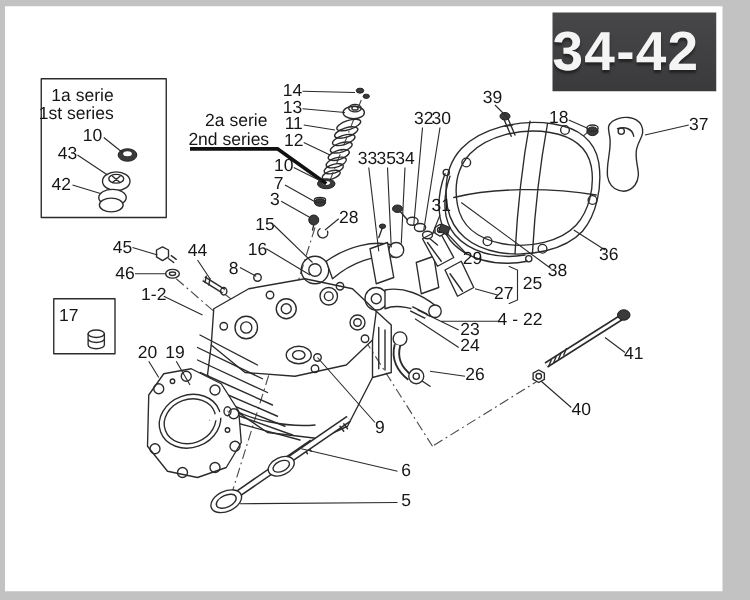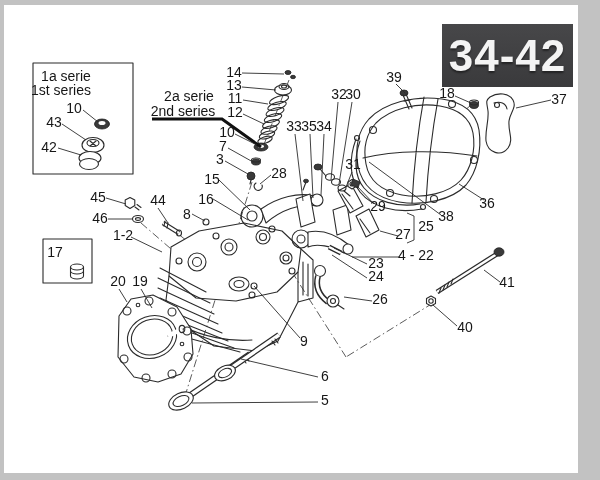--- a/index.html
+++ b/index.html
@@ -1,20 +1,20 @@
 <!DOCTYPE html>
 <html><head>
 <meta charset="utf-8">
 <style>
   html,body{margin:0;padding:0}
   body{width:600px;height:480px;position:relative;background:#c2c2c2;font-family:"Liberation Sans",sans-serif;overflow:hidden}
   .sheet{position:absolute;left:4px;top:5px;width:574px;height:468px;background:#ffffff}
   .art{position:absolute;left:0;top:0;width:600px;height:480px}
-  .badge{position:absolute;left:442px;top:24px;width:131px;height:63px;background:linear-gradient(#474749,#3a3a3c);
-         color:#f4f4f4;font-weight:bold;font-size:44px;display:flex;align-items:center;justify-content:center;
+  .badge{position:absolute;left:442px;top:10px;width:131px;height:63px;background:linear-gradient(#474749,#3a3a3c);
+         color:#f4f4f4;font-weight:bold;font-size:44px;display:flex;align-items:center;justify-content:flex-start;
          letter-spacing:1px;text-shadow:0 2px 2px rgba(0,0,0,.45)}
   svg text{font-family:"Liberation Sans",sans-serif;font-size:14px;fill:#161616;text-anchor:middle}
   svg text.ser{font-size:14px}
   .ln{stroke:#2b2b2b;fill:none;stroke-width:1.1;stroke-linejoin:round;stroke-linecap:round}
   .lnw{stroke:#2b2b2b;fill:#ffffff;stroke-width:1.1;stroke-linejoin:round}
   .dk{fill:#3a3a3a;stroke:#1f1f1f;stroke-width:.8}
   .ldr{stroke:#2b2b2b;stroke-width:.9;fill:none}
   .dd{stroke:#4a4a4a;stroke-width:.9;fill:none;stroke-dasharray:8 3 1.5 3}
   .thick{stroke:#111;stroke-width:3;fill:none}
 </style>

